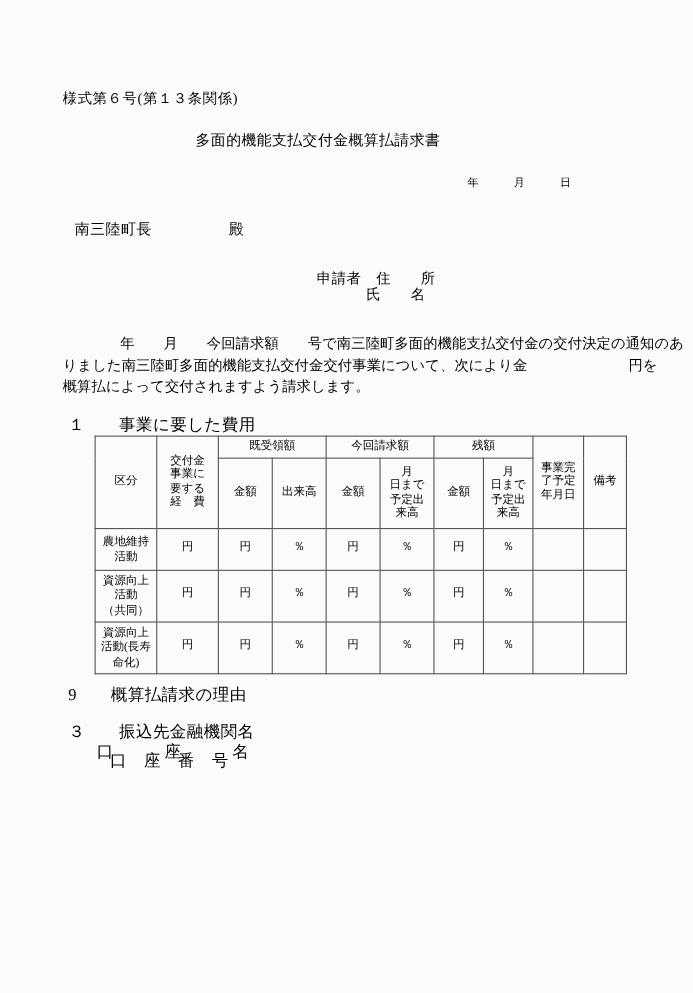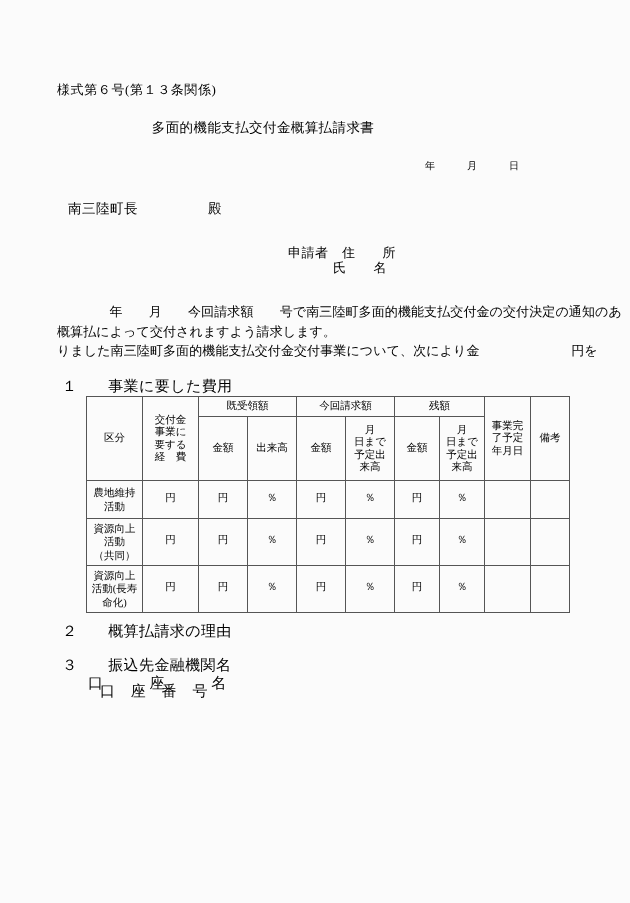--- a/index.html
+++ b/index.html
@@ -28,20 +28,21 @@
     font-size: 13px;
     letter-spacing: 0.6px;
     white-space: pre;
   }
   .doc-title {
     left: 0; top: 119px;
     width: 526px;
     text-align: center;
     font-size: 13.5px;
     letter-spacing: 0.4px;
+    padding-left: 26px;
   }
   .date-line {
     left: 425px; top: 159px;
     font-size: 10px;
     white-space: pre;
     letter-spacing: 0.5px;
   }
   .addressee {
     left: 68px; top: 200px;
     font-size: 13.5px;
@@ -130,22 +131,22 @@
 
   <div class="abs date-line">年　　　月　　　日</div>
 
   <div class="abs addressee">南三陸町長　　　　　殿</div>
 
   <div class="abs applicant">申請者　住　　所</div>
   <div class="abs applicant-name">氏　　名</div>
 
   <div class="abs body-par">
     <div>　　　　年　　月　　今回請求額　　号で南三陸町多面的機能支払交付金の交付決定の通知のあ</div>
+    <div>りました南三陸町多面的機能支払交付金交付事業について、次により金　　　　　　　円を</div>
     <div>概算払によって交付されますよう請求します。</div>
-    <div>りました南三陸町多面的機能支払交付金交付事業について、次により金　　　　　　　円を</div>
   </div>
 
   <div class="abs sec-label sec1">１　　事業に要した費用</div>
 
   <div class="abs tbl-wrap">
     <table class="cost">
       <thead>
         <tr class="hdr-group">
           <th class="c-kubun" rowspan="2">区分</th>
           <th class="c-keihi" rowspan="2">交付金
@@ -214,19 +215,19 @@
           <td class="r3"><span class="unit">％</span></td>
           <td class="r3"><span class="unit">円</span></td>
           <td class="r3"><span class="unit">％</span></td>
           <td class="r3"></td>
           <td class="r3"></td>
         </tr>
       </tbody>
     </table>
   </div>
 
-  <div class="abs sec-label sec2">２　　概算払請求の理由</div>
+  <div class="abs sec-label sec2">9　　概算払請求の理由</div>
 
   <div class="abs sec-label sec3">３　　振込先金融機関名</div>
   <div class="abs sec-label acct-name">口　　　座　　　名</div>
   <div class="abs sec-label acct-no">口　座　番　号</div>
 
 </div>
 
 </body></html>

